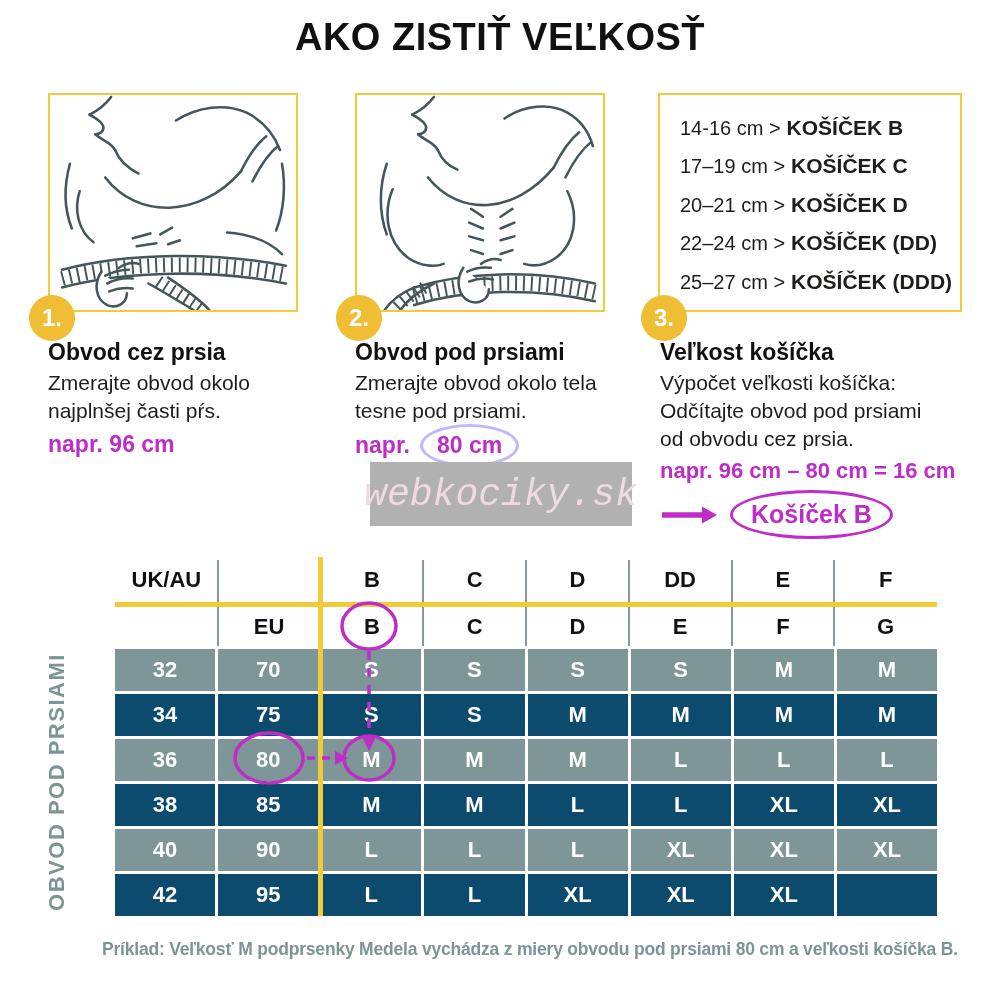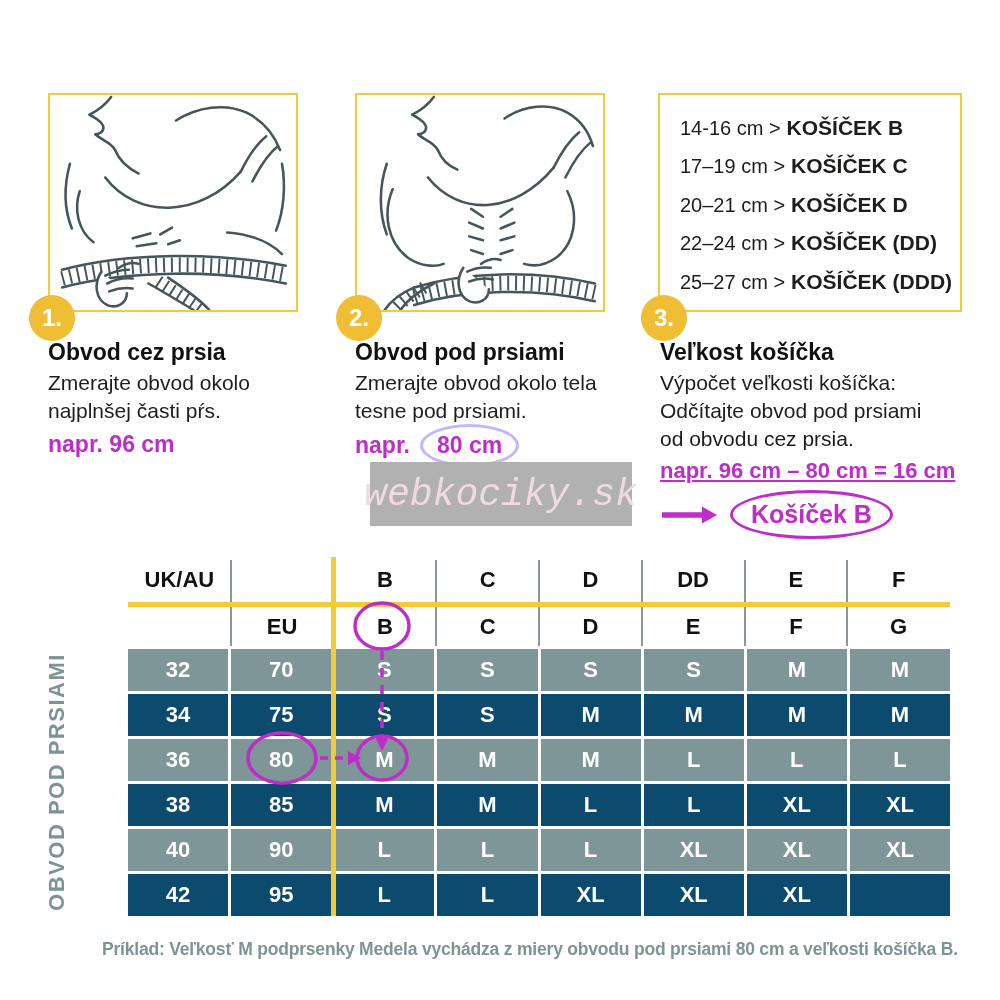--- a/index.html
+++ b/index.html
@@ -28,30 +28,30 @@
   .t1{left:48px;} .t2{left:355px;} .t3{left:660px;}
 
   .step-body{position:absolute;top:369px;font-size:21px;line-height:1.33;color:#1d1d1b;}
   .b1{left:48px;width:235px;} .b2{left:355px;width:262px;} .b3{left:660px;width:280px;}
 
   .pink{color:#be2dc8;}
   .ex1{position:absolute;left:48px;top:431px;font-size:23px;font-weight:800;}
   .ex2{position:absolute;left:355px;top:424px;display:flex;align-items:center;gap:10px;
        font-size:23px;font-weight:800;}
   .oval{border:3px solid #c4b5fd;border-radius:50%;padding:5px 14px;display:inline-block;}
-  .ex3{position:absolute;left:660px;top:458px;font-size:22px;font-weight:800;white-space:nowrap;text-decoration:underline;}
+  .ex3{position:absolute;left:660px;top:458px;font-size:22px;font-weight:800;white-space:nowrap;}
   .result-row{position:absolute;left:660px;top:490px;display:flex;align-items:center;gap:12px;}
   .result-oval{border:3.5px solid #be2dc8;border-radius:50%;padding:7px 18px;font-size:25px;font-weight:800;}
 
   .watermark{position:absolute;left:370px;top:462px;width:262px;height:64px;background:#b1b1b1;
              display:flex;align-items:center;justify-content:center;z-index:4;}
   .watermark span{font-family:Liberation Mono, monospace;font-style:italic;font-size:38px;color:#eedae3;}
 
   
-  .size-table{position:absolute;left:115px;top:557px;width:754px;height:359px;margin-left:13px;}
+  .size-table{position:absolute;left:115px;top:557px;width:754px;height:359px;}
   .hrow{position:absolute;left:0;width:822px;display:grid;grid-template-columns:repeat(8,1fr);align-items:center;}
   .hrow1{top:0;height:45px;}
   .hrow2{top:50px;height:40px;}
   .hcell{text-align:center;font-size:22px;font-weight:800;color:#111;}
   .yellow-hline{position:absolute;left:0;top:45px;width:822px;height:5px;background:#f3cb39;z-index:1;}
   .yellow-vline{position:absolute;left:203px;top:0;width:5px;height:359px;background:#f3cb39;z-index:2;}
   .vdiv{position:absolute;top:3px;height:86px;width:2px;background:#87999a;}
 
   .tbody{position:absolute;left:0;top:92px;width:822px;}
   .trow{display:grid;grid-template-columns:repeat(8,1fr);column-gap:3px;height:42px;margin-bottom:3px;}
@@ -67,20 +67,21 @@
   .caption{position:absolute;left:102px;top:939px;font-size:17.5px;font-weight:700;
            letter-spacing:-.2px;color:#7d9496;white-space:nowrap;}
 
   .sketch{width:100%;height:100%;display:block;}
 </style>
 </head>
 <body>
 
 <div class="page">
 
+  <div class="title">AKO ZISTIŤ VEĽKOSŤ</div>
 
   <div class="illus-box box1">
     <svg class="sketch" viewBox="0 0 250 219">
       <g fill="none" stroke="#44565a" stroke-width="2.6" stroke-linecap="round">
         <path d="M62,2 C56,10 48,16 40,20"></path>
         <path d="M40,20 C46,24 52,26 54,32 C55,37 50,40 46,40"></path>
         <path d="M46,40 C52,46 62,48 66,56"></path>
         <path d="M66,56 C70,66 78,74 90,80"></path>
         <path d="M128,26 C150,12 178,8 200,18 C216,26 228,40 234,56"></path>
         <path d="M56,84 C88,126 152,126 194,78"></path>

